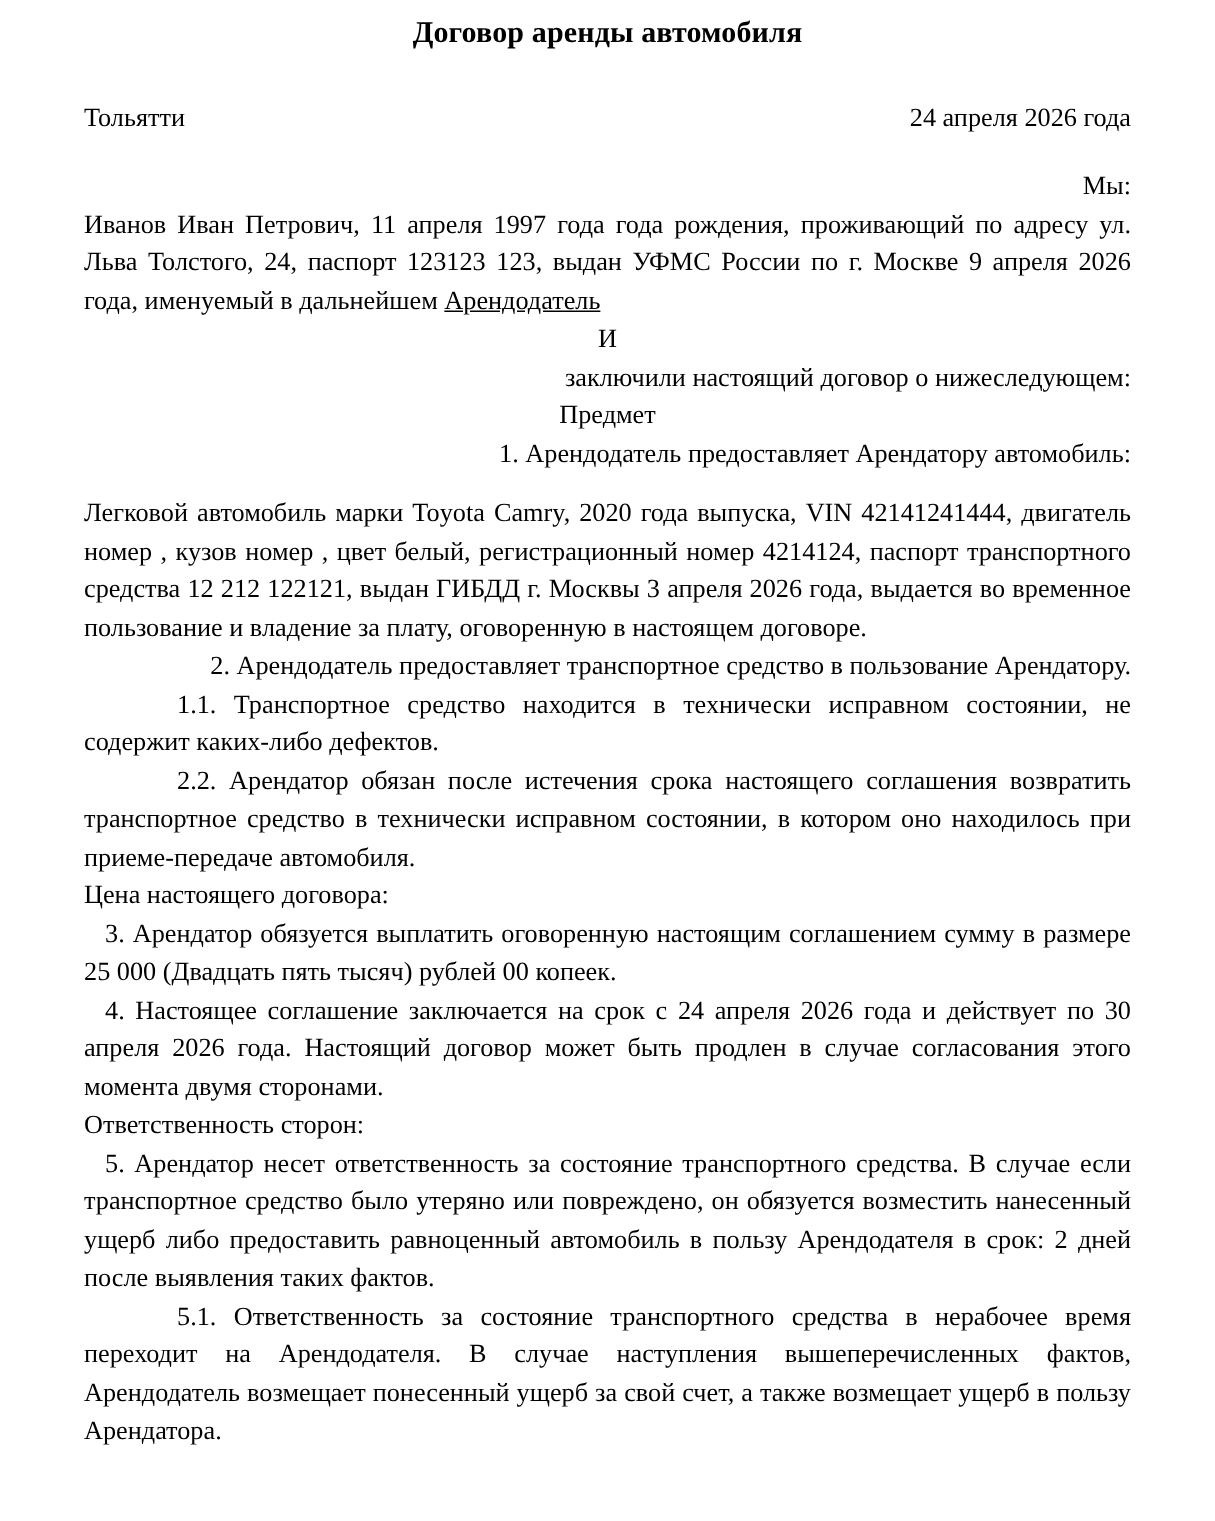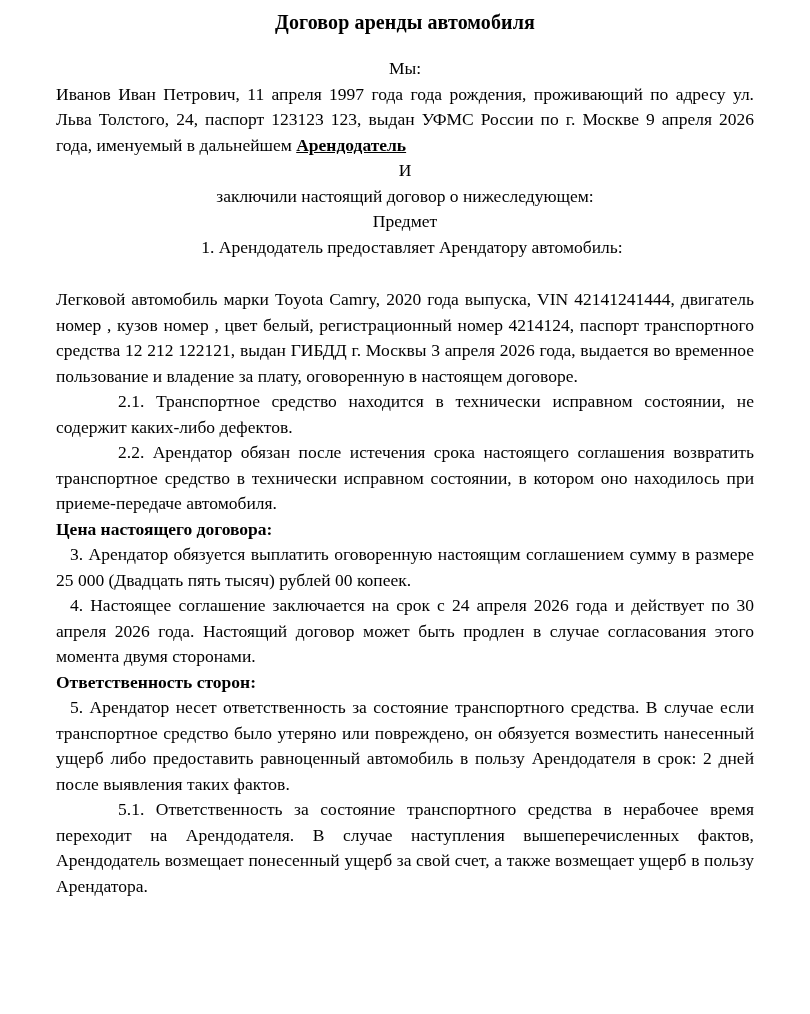--- a/index.html
+++ b/index.html
@@ -43,29 +43,29 @@
   .meta-city, .meta-date { white-space: nowrap; }
 
   .para {
     font-size: 17.5px;
     line-height: 25.5px;
     margin: 0;
     text-align: justify;
     text-justify: inter-word;
     hyphens: none;
   }
-  .tight { text-align: center; }
+  .tight { text-align: right; }
   .block-gap-md { margin-top: 22px; }
-  .block-gap-lg { margin-top: 27px; }
-  .bold-underline { font-weight: bold; text-decoration: underline; }
+  .block-gap-lg { margin-top: 14px; }
+  .bold-underline { font-weight: normal; text-decoration: underline; }
 
   .heading {
     font-size: 17.5px;
     line-height: 25.5px;
-    font-weight: bold;
+    font-weight: normal;
     margin: 0;
     text-align: left;
   }
   .heading-center {
     font-size: 17.5px;
     line-height: 25.5px;
     font-weight: normal;
     margin: 0;
     text-align: center;
   }
@@ -81,38 +81,43 @@
     margin: 0;
   }
 </style>
 </head>
 <body>
 
 <div class="page">
 
   <h1 class="doc-title">Договор аренды автомобиля</h1>
 
+  <div class="meta-row">
+    <span class="meta-city">Тольятти</span>
+    <span class="meta-date">24 апреля 2026 года</span>
+  </div>
 
   <p class="para tight block-gap-md noindent">Мы:</p>
 
   <p class="para noindent"><span>Иванов Иван Петрович, 11 апреля 1997 года года рождения, проживающий по адресу ул. Льва Толстого, 24, паспорт 123123 123, выдан УФМС России по г. Москве 9 апреля 2026 года, именуемый в дальнейшем </span><span class="bold-underline">Арендодатель</span></p>
 
   <p class="connector">И</p>
 
 
   <p class="para tight noindent">заключили настоящий договор о нижеследующем:</p>
 
   <p class="heading-center block-gap-md">Предмет</p>
 
   <p class="para tight clause">1. Арендодатель предоставляет Арендатору автомобиль:</p>
 
   <p class="para noindent block-gap-lg">Легковой автомобиль марки Toyota Camry, 2020 года выпуска, VIN 42141241444, двигатель номер , кузов номер , цвет белый, регистрационный номер 4214124, паспорт транспортного средства 12 212 122121, выдан ГИБДД г. Москвы 3 апреля 2026 года, выдается во временное пользование и владение за плату, оговоренную в настоящем договоре.</p>
 
+  <p class="para tight clause">2. Арендодатель предоставляет транспортное средство в пользование Арендатору.</p>
 
-  <p class="para subclause">2.1. Транспортное средство находится в технически исправном состоянии, не содержит каких-либо дефектов.</p>
+  <p class="para subclause">1.1. Транспортное средство находится в технически исправном состоянии, не содержит каких-либо дефектов.</p>
 
   <p class="para subclause">2.2. Арендатор обязан после истечения срока настоящего соглашения возвратить транспортное средство в технически исправном состоянии, в котором оно находилось при приеме-передаче автомобиля.</p>
 
   <p class="heading block-gap-md">Цена настоящего договора:</p>
 
   <p class="para clause">3. Арендатор обязуется выплатить оговоренную настоящим соглашением сумму в размере 25 000 (Двадцать пять тысяч) рублей 00 копеек.</p>
 
 
   <p class="para clause">4. Настоящее соглашение заключается на срок с 24 апреля 2026 года и действует по 30 апреля 2026 года. Настоящий договор может быть продлен в случае согласования этого момента двумя сторонами.</p>
 

